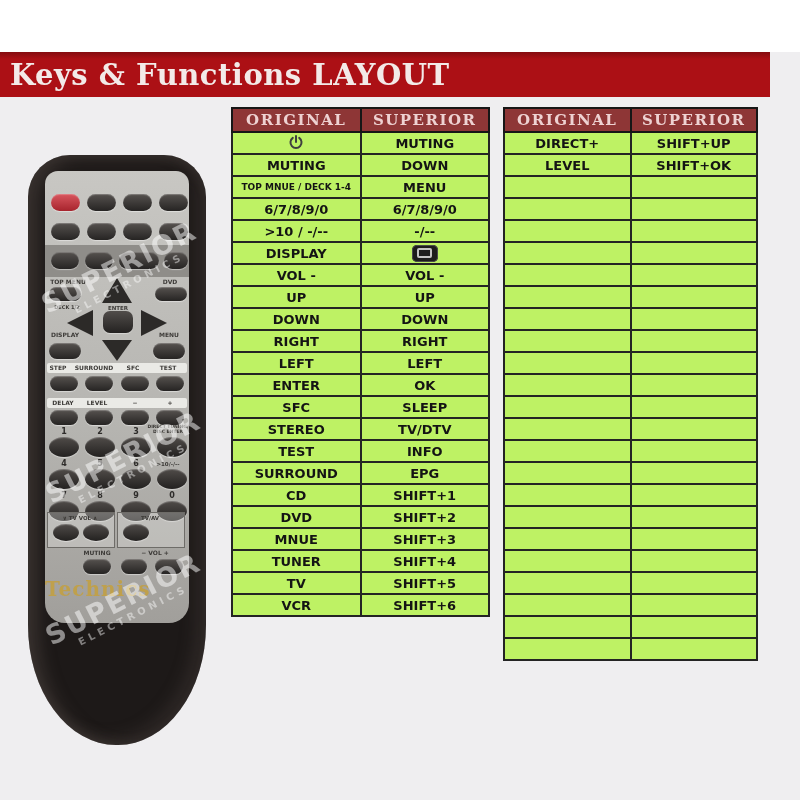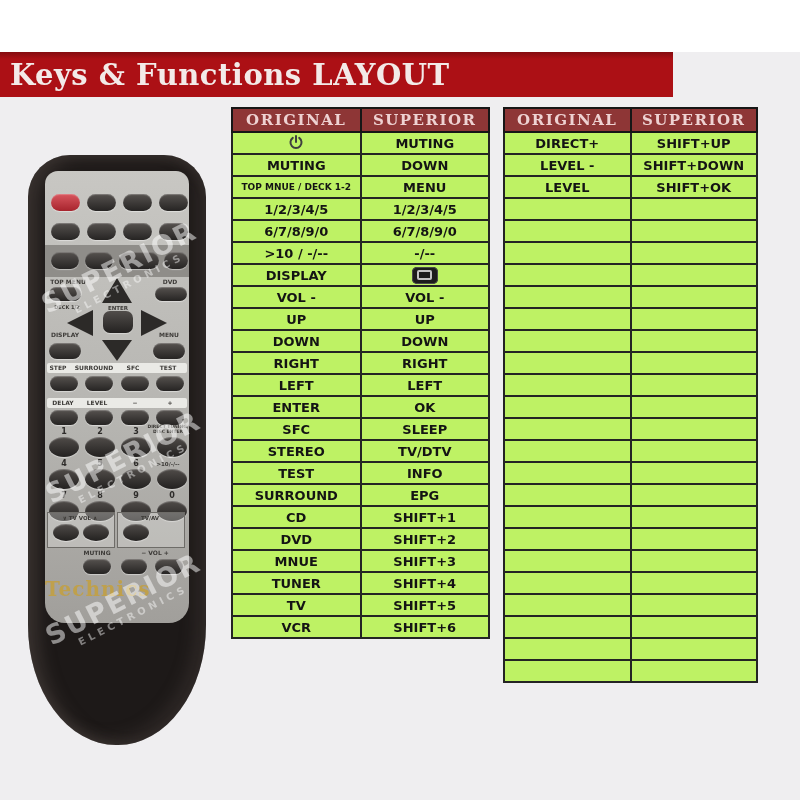--- a/index.html
+++ b/index.html
@@ -1,18 +1,18 @@
 <!DOCTYPE html>
 <html><head>
 <meta charset="utf-8">
 <style>
   html,body{margin:0;padding:0;}
   body{width:800px;height:800px;position:relative;background:#efeef0;font-family:"DejaVu Sans",sans-serif;overflow:hidden;}
   .topstrip{position:absolute;top:0;left:0;width:800px;height:52px;background:#ffffff;}
-  .titlebar{position:absolute;top:52px;left:0;width:673px;height:45px;
+  .titlebar{position:absolute;top:52px;left:0;width:770px;height:45px;
     background:linear-gradient(180deg,#850c10 0px,#ac1015 7px,#ac1015 100%);}
   .titlebar .t{display:block;line-height:46px;padding-left:10px;color:#f3eae8;
     font-family:"DejaVu Serif",serif;font-weight:bold;font-size:29px;letter-spacing:.5px;}
 
   
   table.maptable{position:absolute;border-collapse:collapse;table-layout:fixed;background:#bef264;}
   table.maptable th{background:#8e3636;color:#eed2d2;font-family:"DejaVu Serif",serif;
     font-weight:bold;font-size:15px;letter-spacing:1.5px;height:22px;border:2px solid #161616;padding:0;}
   table.maptable td{border:2px solid #242424;height:20px;text-align:center;vertical-align:middle;
     font-weight:bold;font-size:13px;color:#141414;padding:0 2px;font-family:"DejaVu Sans",sans-serif;}
@@ -192,26 +192,22 @@
             <path d="M7.2 5.8a8.3 8.3 0 1 0 9.6 0" stroke="#3f3f3f" stroke-width="3" stroke-linecap="round" fill="none"></path>
           </svg>
       </td>
       <td>MUTING</td>
     </tr>
     <tr>
         <td>MUTING</td>
         <td>DOWN</td>
       </tr>
     <tr>
-        <td class="small">TOP MNUE / DECK 1-2</td>
+        <td class="small">TOP MNUE / DECK 1-4</td>
         <td>MENU</td>
-      </tr>
-    <tr>
-        <td>1/2/3/4/5</td>
-        <td>1/2/3/4/5</td>
       </tr>
     <tr>
         <td>6/7/8/9/0</td>
         <td>6/7/8/9/0</td>
       </tr>
     <tr>
         <td>&gt;10 / -/--</td>
         <td>-/--</td>
       </tr>
     <tr>
@@ -293,24 +289,20 @@
       <th>ORIGINAL</th>
       <th>SUPERIOR</th>
     </tr>
   </thead>
   <tbody>
     <tr>
         <td>DIRECT+</td>
         <td>SHIFT+UP</td>
       </tr>
     <tr>
-        <td>LEVEL -</td>
-        <td>SHIFT+DOWN</td>
-      </tr>
-    <tr>
         <td>LEVEL</td>
         <td>SHIFT+OK</td>
       </tr>
   <tr>
         <td></td>
         <td></td>
       </tr>
       <tr>
         <td></td>
         <td></td>

